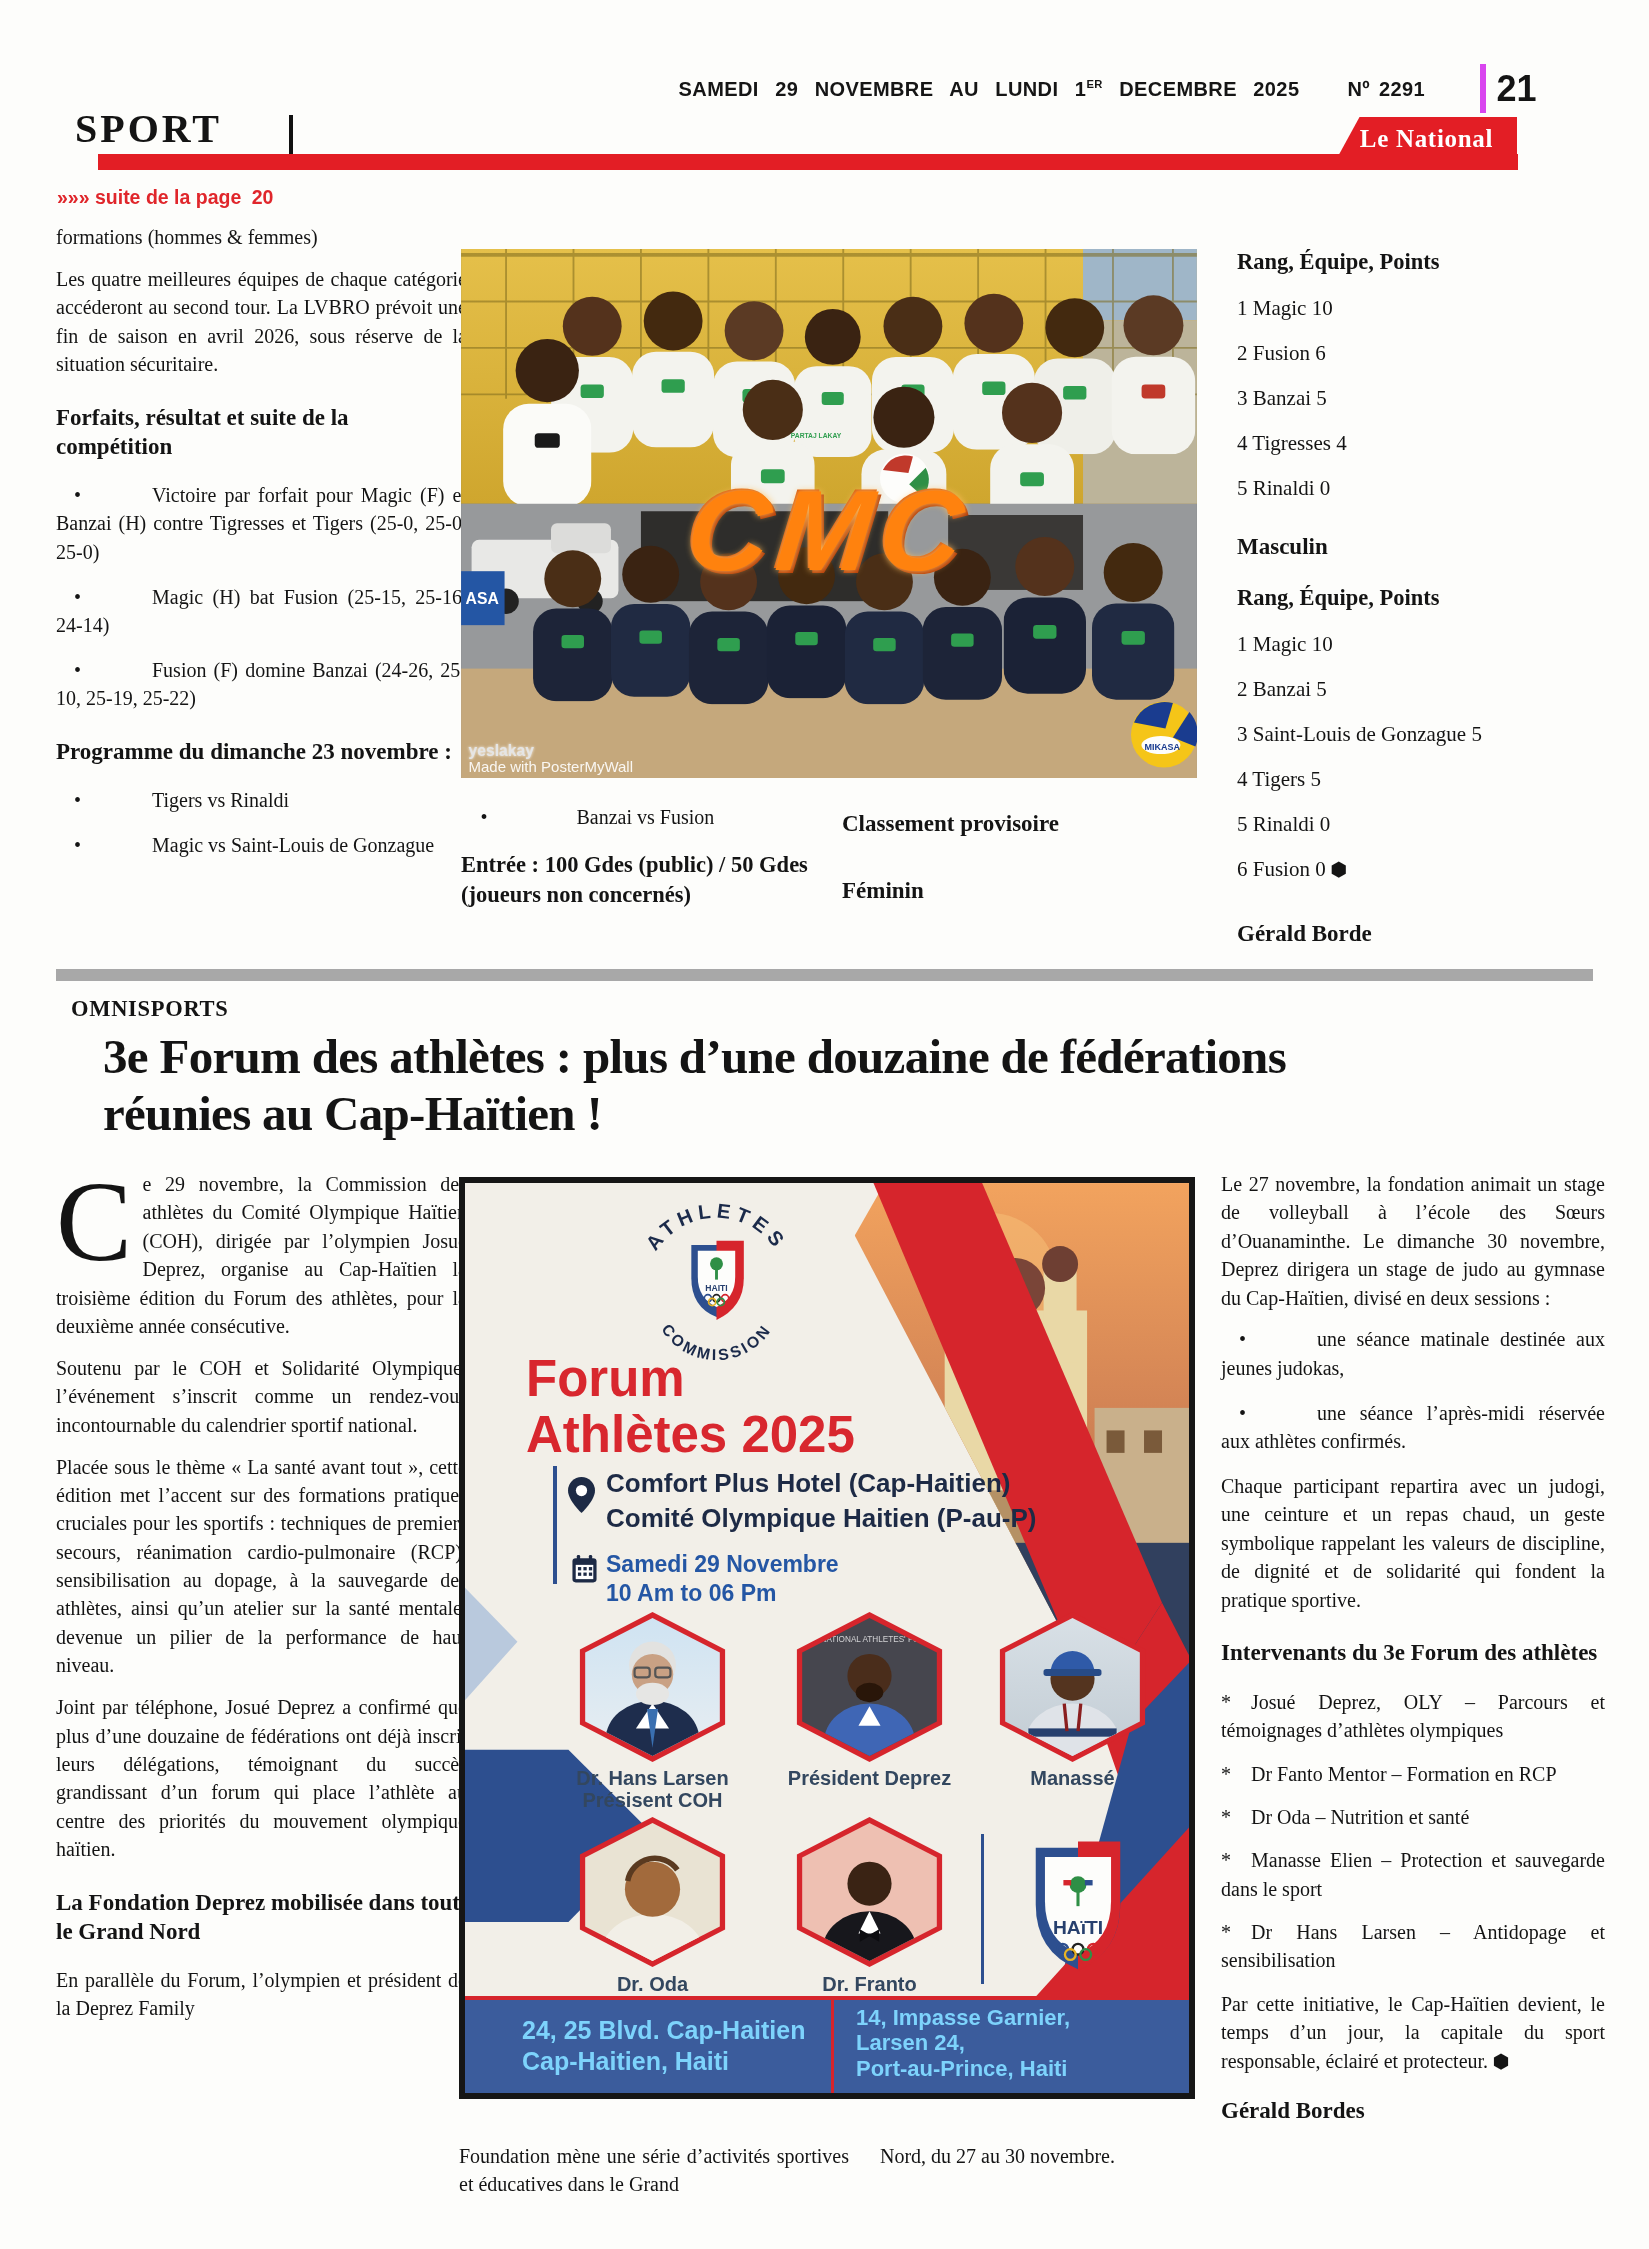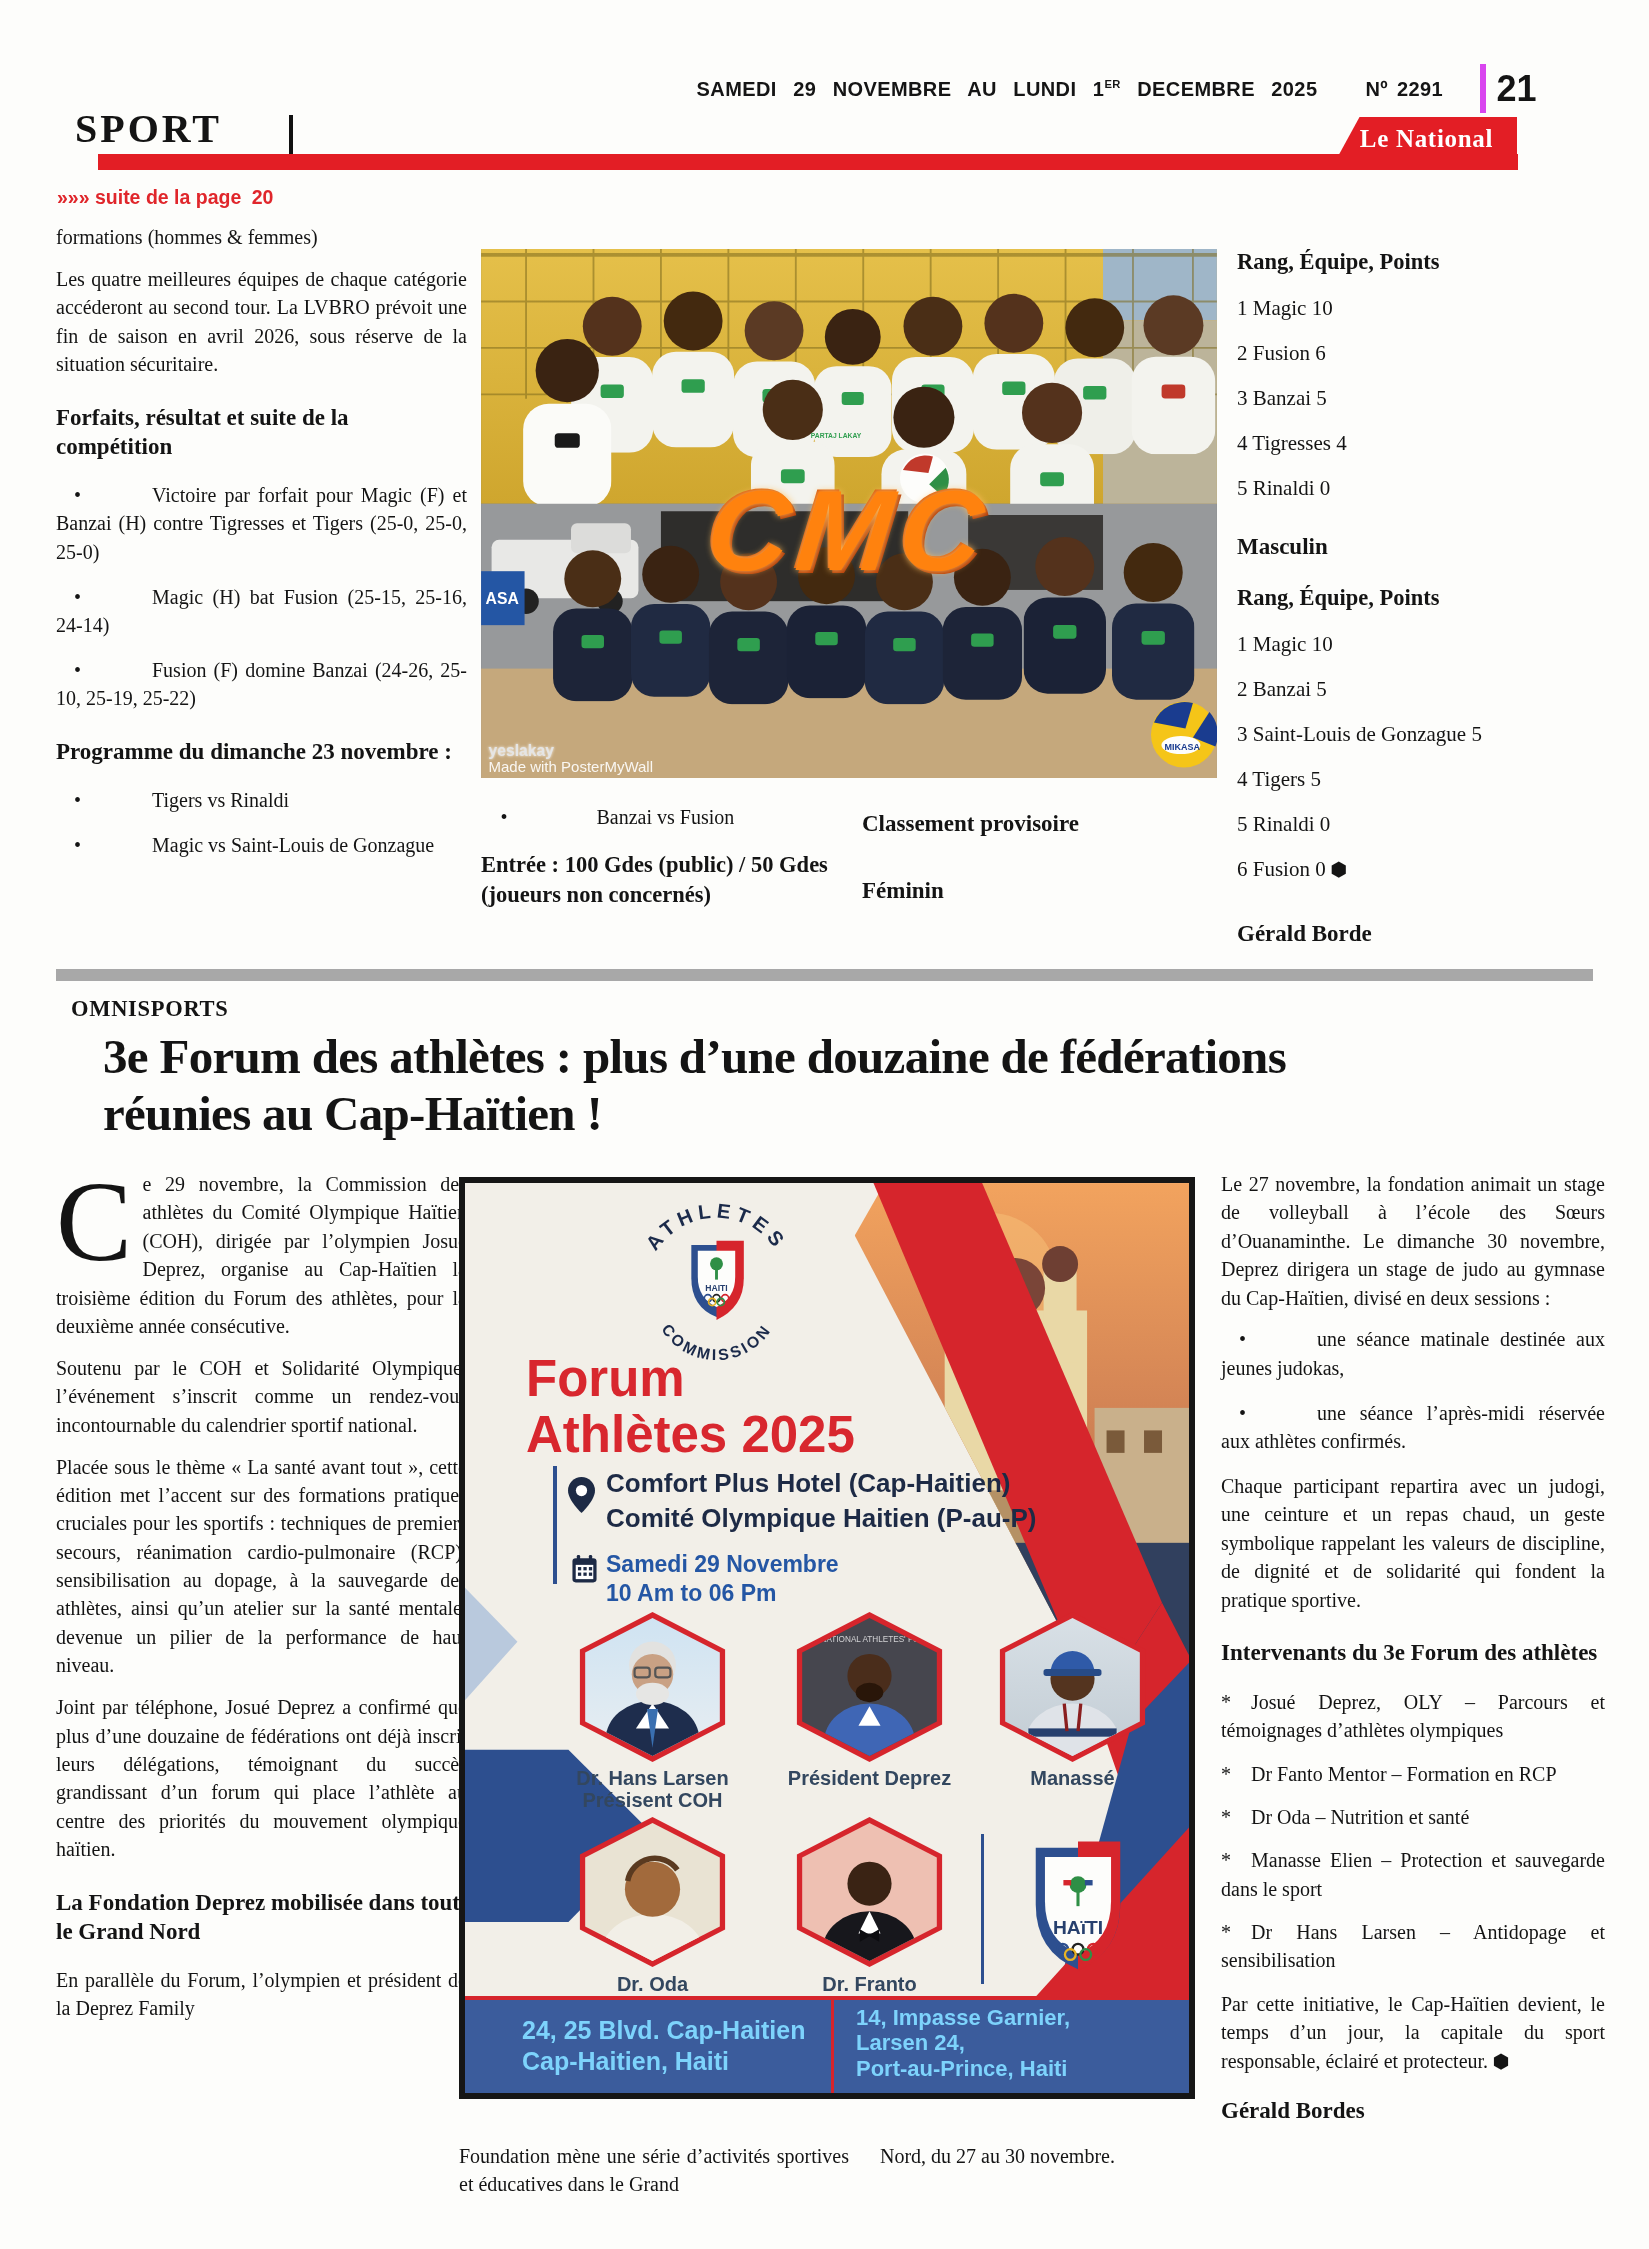--- a/index.html
+++ b/index.html
@@ -1,31 +1,31 @@
 <!DOCTYPE html>
 <html style="font-size:12px"><head>
 <meta charset="utf-8">
 <style>
   html,body{margin:0;padding:0;background:#e9e9e9;}
   .page{position:relative;width:1650px;height:2250px;background:#fdfdfb;font-family:"Liberation Serif",serif;color:#141414;overflow:hidden;margin:0 auto;}
   .abs{position:absolute;}
   
-  .hdr-date{right:207px;top:78px;font-family:"Liberation Sans",sans-serif;font-weight:700;font-size:20px;letter-spacing:0.4px;word-spacing:10.5px;color:#151515;}
+  .hdr-date{right:225px;top:78px;font-family:"Liberation Sans",sans-serif;font-weight:700;font-size:20px;letter-spacing:0.4px;word-spacing:10.5px;color:#151515;}
   .hdr-date sup{font-size:11.2px;}
   .hdr-issue{margin-left:31.5px;word-spacing:3px;}
   .hdr-page{left:1480px;top:64px;border-left:6px solid #d946ef;padding-left:10.5px;font-family:"Liberation Sans",sans-serif;font-weight:700;font-size:36px;line-height:49px;height:49px;}
   .sport{left:75px;top:105px;font-weight:700;font-size:40px;letter-spacing:3px;}
   .sport-rule{left:289px;top:115px;width:3.7px;height:49px;background:#111;}
   .banner{left:1336px;top:117px;width:181px;height:43px;background:#e31e25;clip-path:polygon(13% 0,100% 0,100% 100%,0 100%);display:flex;align-items:center;justify-content:center;color:#fff;font-weight:700;font-size:25px;letter-spacing:0.7px;}
   .redbar{left:98px;top:154px;width:1420px;height:15.7px;background:#e31e25;}
   .suite{left:57px;top:186px;font-family:"Liberation Sans",sans-serif;font-weight:700;font-size:19.5px;color:#e0262b;}
   .suite .pg{margin-left:10.5px;}
   
   .vb-left{left:56px;top:223px;width:411px;}
-  .vb-mid{left:481px;top:223px;width:672px;}
+  .vb-mid{left:461px;top:223px;width:672px;}
   .vb-right{left:1237px;top:223px;width:375px;}
   .body-t{font-size:20px;line-height:1.42;text-align:justify;margin:0 0 13.5px 0;}
   .nojust{text-align:left;}
   h3.sub{font-size:23px;line-height:1.25;margin:25.5px 0 19.5px 0;}
   p.bullet{font-size:20px;line-height:1.42;text-align:justify;margin:0 0 16.5px 0;}
   p.bullet .mk{display:inline-block;width:96px;padding-left:18px;box-sizing:border-box;}
   
   .vb-photo{position:relative;margin-top:25.5px;width:736px;height:529px;background:#777;overflow:hidden;}
   .cmc{position:absolute;left:0;right:0;top:216px;text-align:center;font-family:"Liberation Sans",sans-serif;font-style:italic;font-weight:700;font-size:114px;letter-spacing:7.5px;color:#ff820e;text-shadow:0 0 7.5px #ffbf5e,3px 3px 0 #b33a06,-2.2px -2.2px 0 #d9560a;transform:skewX(-6deg);}
   .wm{position:absolute;left:7.5px;top:493px;font-family:"Liberation Sans",sans-serif;line-height:1.1;}

